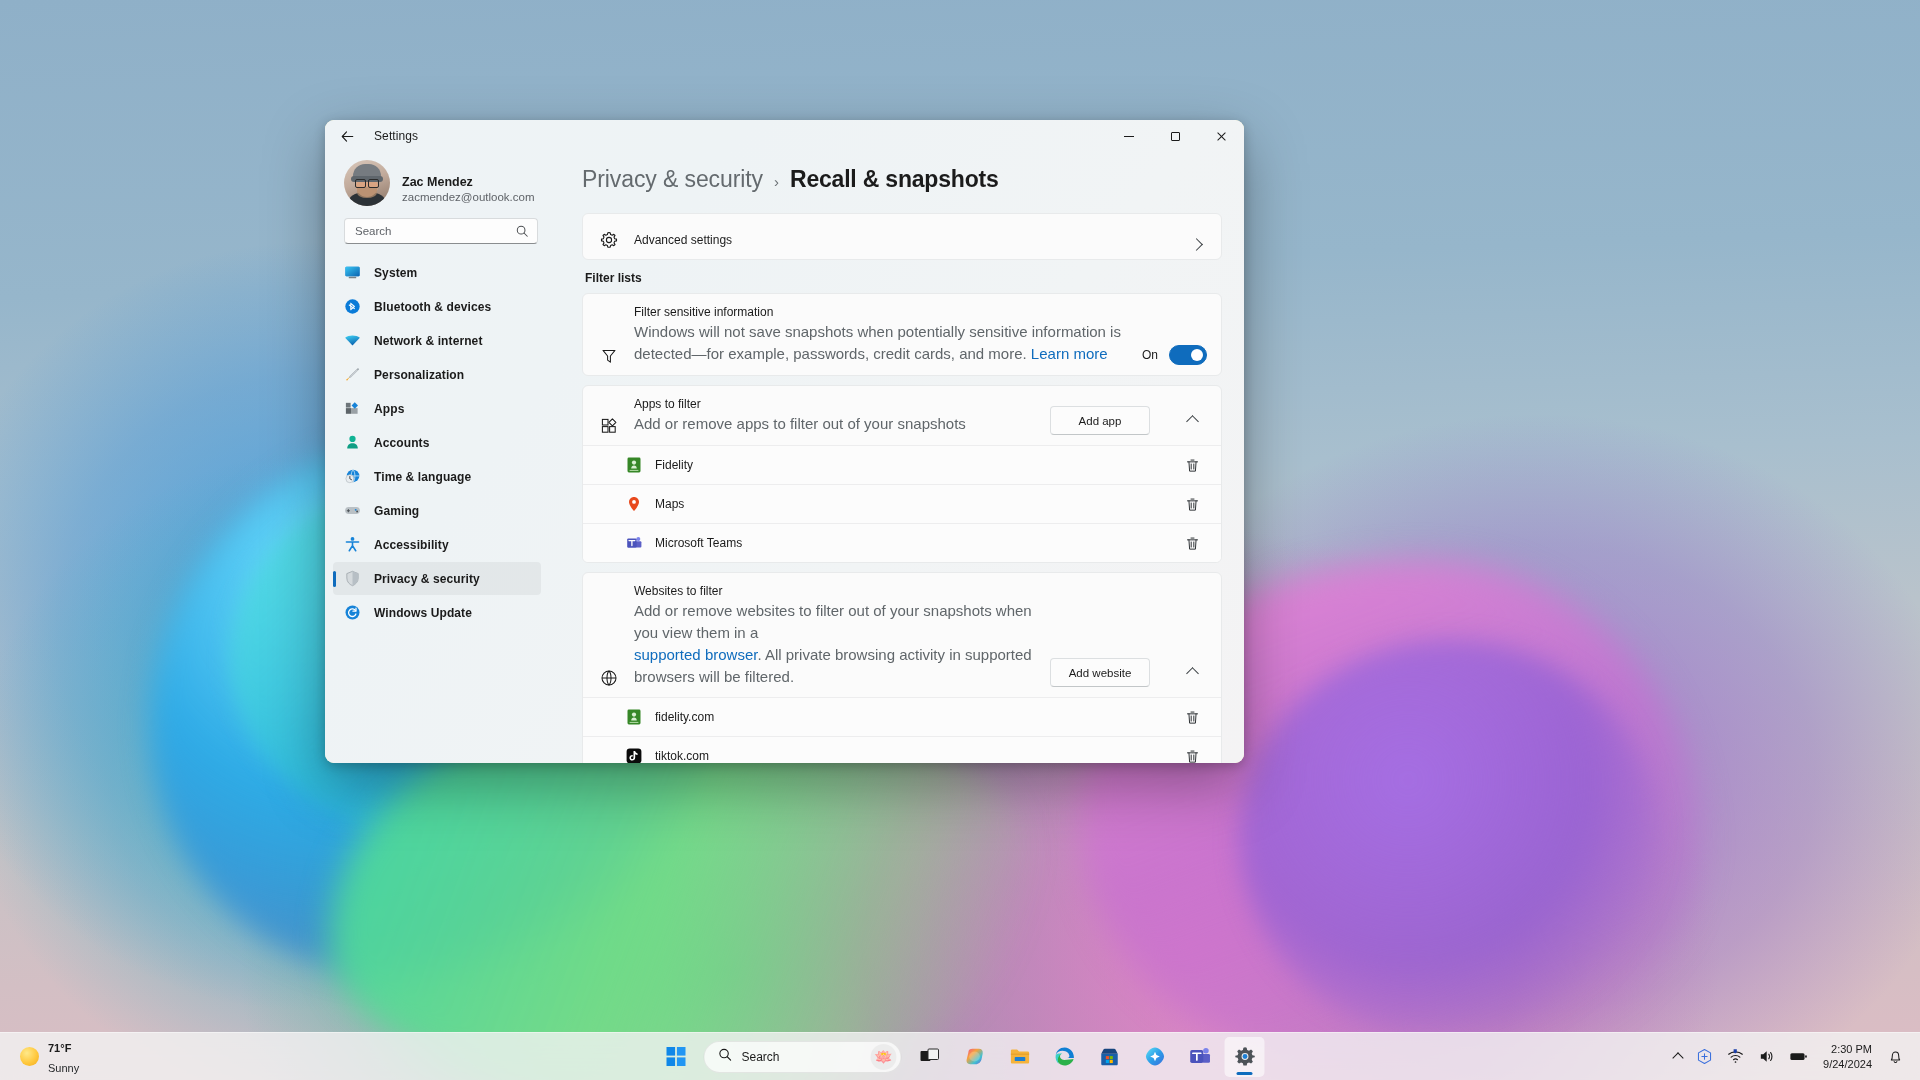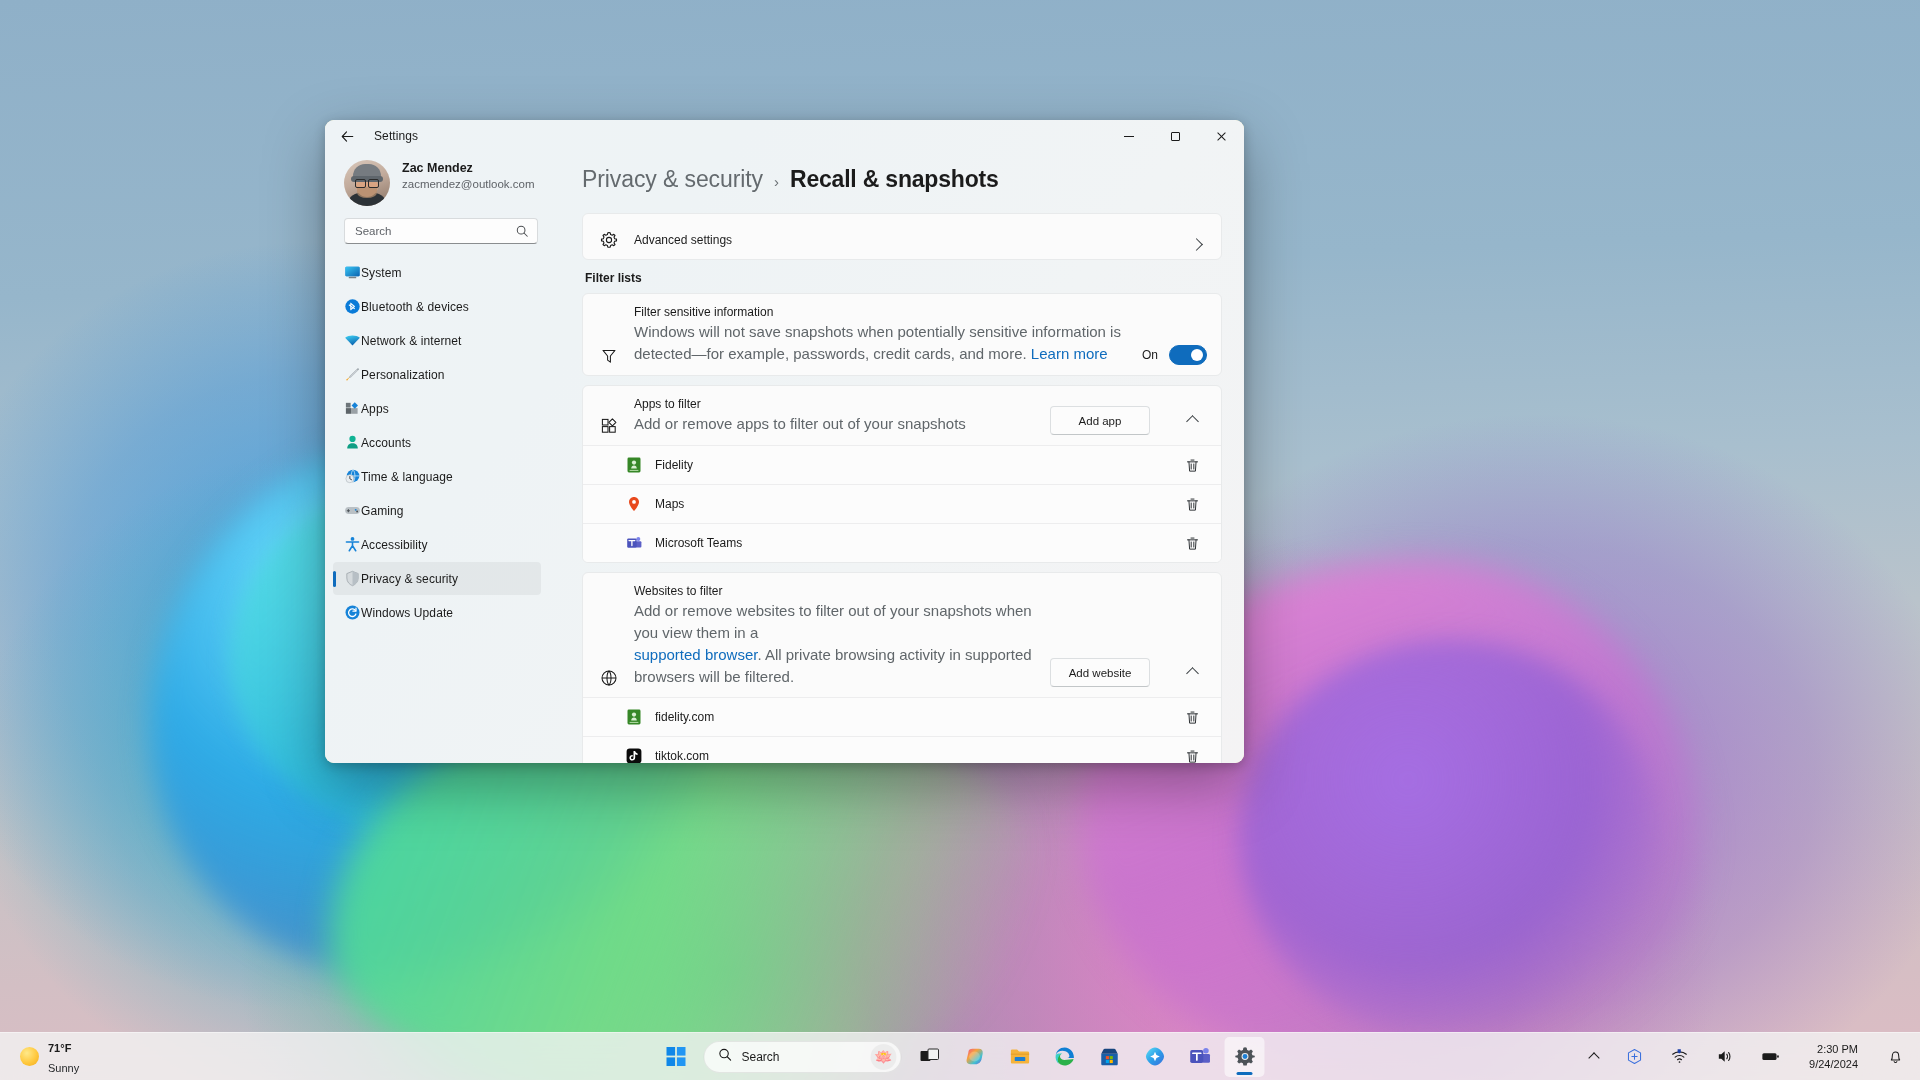--- a/index.html
+++ b/index.html
@@ -124,21 +124,21 @@
     z-index: 2;
   }
 
   
   #sidebar {
     width: 224px; flex: 0 0 224px;
     padding: 0 8px;
     overflow: hidden;
   }
   #account-card {
-    display: flex; align-items: flex-start;
+    display: flex; align-items: flex-end;
     gap: 12px;
     padding: 8px 0 10px 11px;
   }
   #avatar {
     width: 46px; height: 46px; border-radius: 50%;
     flex: 0 0 46px;
     overflow: hidden;
     position: relative;
     background: linear-gradient(160deg, #d9c8bb 0%, #c2ab9c 45%, #8b7566 100%);
   }
@@ -203,24 +203,25 @@
     font-size: 11.5px; color: #1b1b1b;
   }
   #search-input::placeholder { color: #5f6368; }
   #search-icon { color: #4a4d50; display: flex; }
 
   #nav { display: flex; flex-direction: column; gap: 1px; }
   .nav-item {
     position: relative;
     height: 33px;
     display: flex; align-items: center;
-    gap: 0;
+    gap: 13px;
     padding-left: 11px;
     border-radius: 4px;
     cursor: default;
+    font-weight: bold;
   }
   .nav-item.selected { background: rgba(0,0,0,0.048); }
   .nav-item.selected::before {
     content: "";
     position: absolute; left: 0; top: 50%;
     transform: translateY(-50%);
     width: 3px; height: 16px;
     background: #0f6cbd;
     border-radius: 2px;
   }
@@ -406,21 +407,21 @@
   }
   #tb-search-label { font-size: 12px; color: #1b1b1b; flex: 1 1 auto; }
   #lotus {
     width: 26px; height: 26px; border-radius: 50%;
     background: rgba(0,0,0,0.045);
     display: flex; align-items: center; justify-content: center;
     font-size: 15px; line-height: 1;
   }
   #tray {
     margin-left: auto;
-    display: flex; align-items: center; gap: 16px;
+    display: flex; align-items: center; gap: 2px;
     padding-right: 10px;
   }
   .tray-btn {
     height: 40px; padding: 0 6px;
     border-radius: 5px;
     display: flex; align-items: center; justify-content: center;
     color: #1b1b1b;
   }
   #clock {
     text-align: right; line-height: 1.3;

